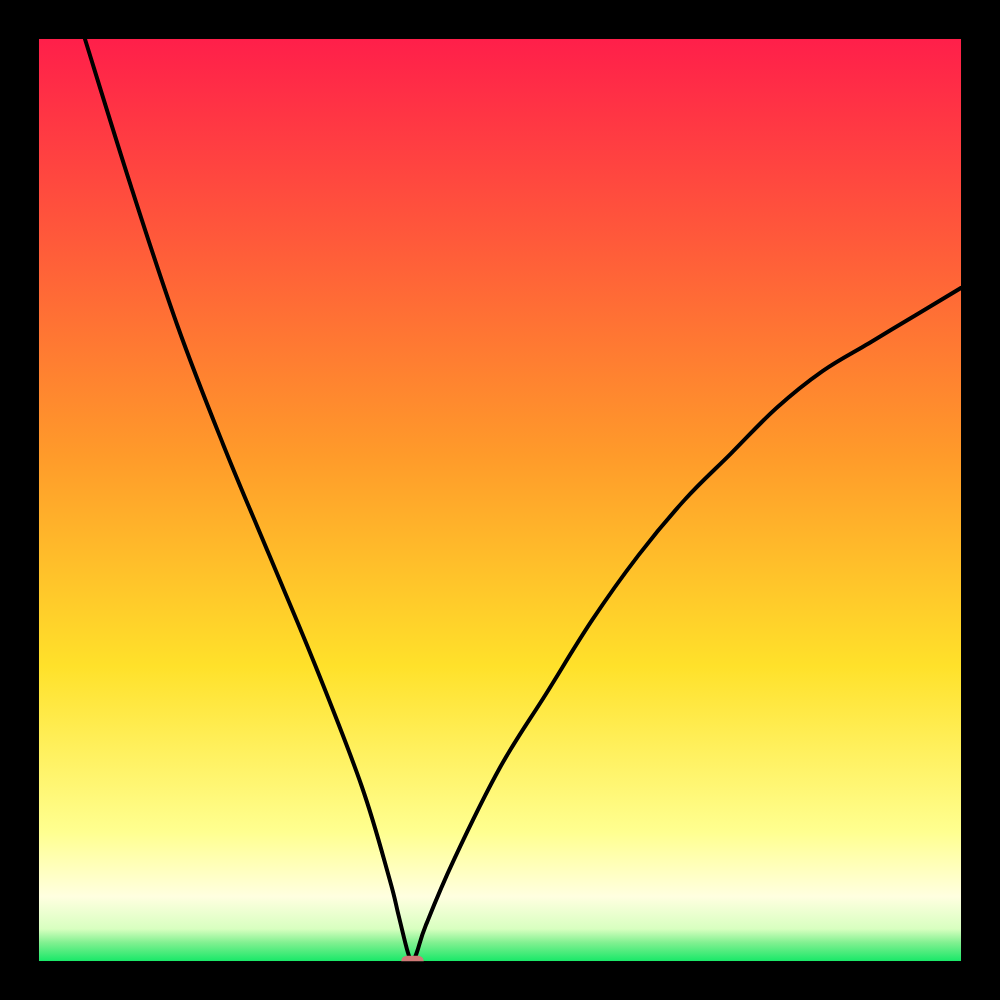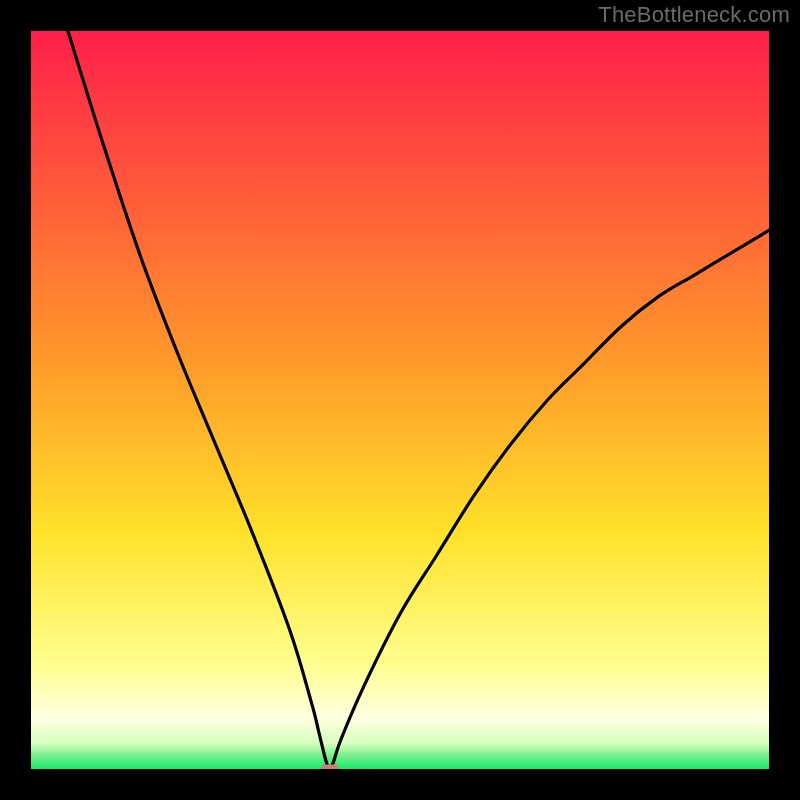--- a/index.html
+++ b/index.html
@@ -53,21 +53,20 @@
     background: #cf7a77;
     transform: translate(-50%, -50%);
     z-index: 5;
   }
 </style>
 </head>
 <body>
 
 <div class="outer">
 
-  <div class="watermark">TheBottleneck.com</div>
 
   <div class="plot-area">
 
     <svg class="bg" viewBox="0 0 738 738" preserveAspectRatio="none">
       <defs>
         <linearGradient id="grad" x1="0" y1="0" x2="0" y2="1">
           <stop offset="0%" stop-color="#ff1f4a"></stop>
           <stop offset="22%" stop-color="#ff5a3a"></stop>
           <stop offset="45%" stop-color="#ff9a2a"></stop>
           <stop offset="68%" stop-color="#ffe12a"></stop>

